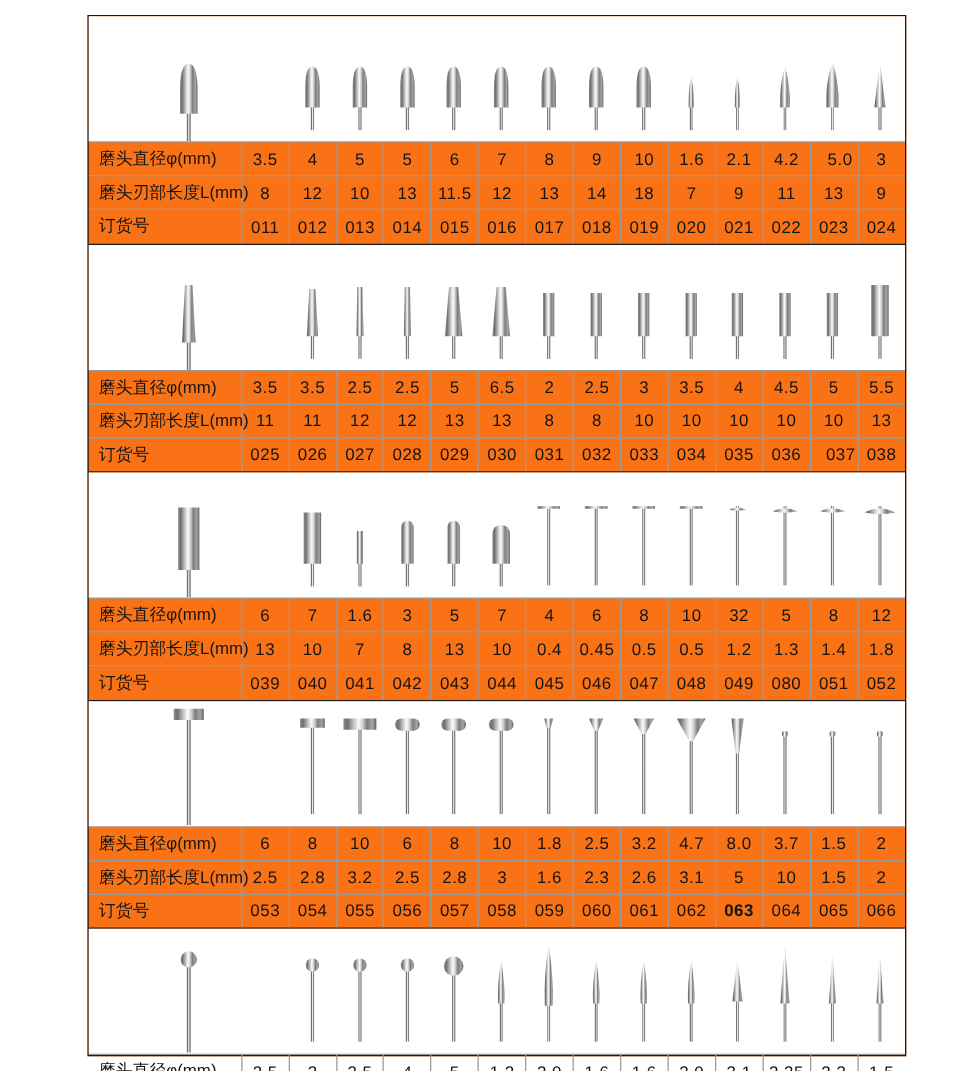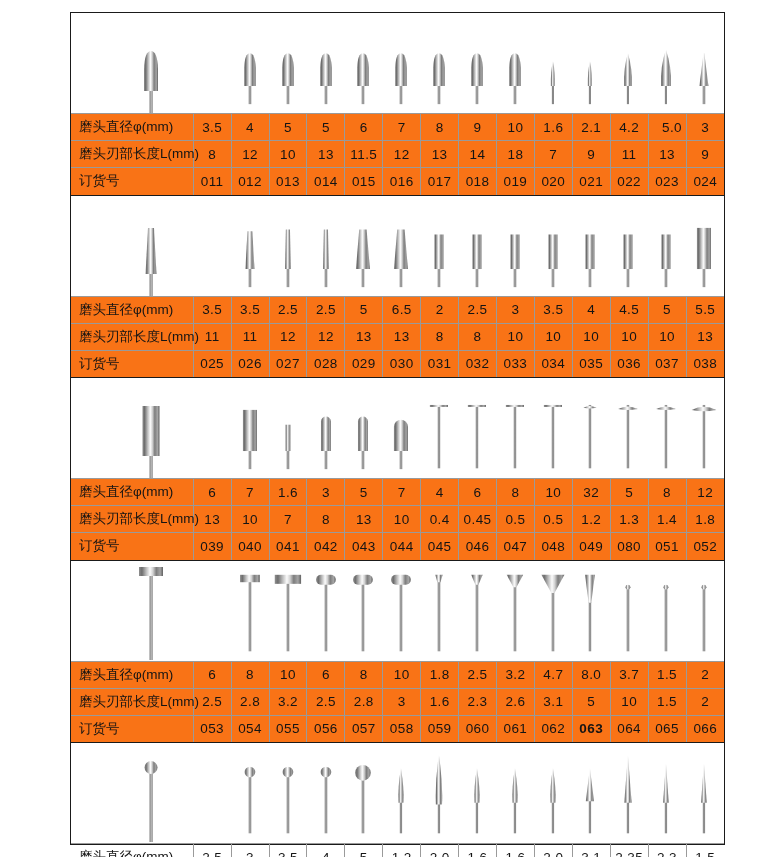--- a/index.html
+++ b/index.html
@@ -383,21 +383,21 @@
               <td style="width: 37.8571px;">027</td>
               <td style="width: 37.8571px;">028</td>
               <td style="width: 37.8571px;">029</td>
               <td style="width: 37.8571px;">030</td>
               <td style="width: 37.8571px;">031</td>
               <td style="width: 37.8571px;">032</td>
               <td style="width: 37.8571px;">033</td>
               <td style="width: 37.8571px;">034</td>
               <td style="width: 37.8571px;">035</td>
               <td style="width: 37.8571px;">036</td>
-              <td style="width: 37.8571px;">037</td>
+              <td style="width: 37.8571px; text-align: right;">037</td>
               <td style="width: 37.8571px; margin-top: 32px;">038</td>
             </tr>
       </tbody>
         </table>
     </div>
 
     <div class="block">
       <div class="figs">
         <div class="figrow" id="figrow3">
             <div class="figcell" style="width: 159.857px;">

